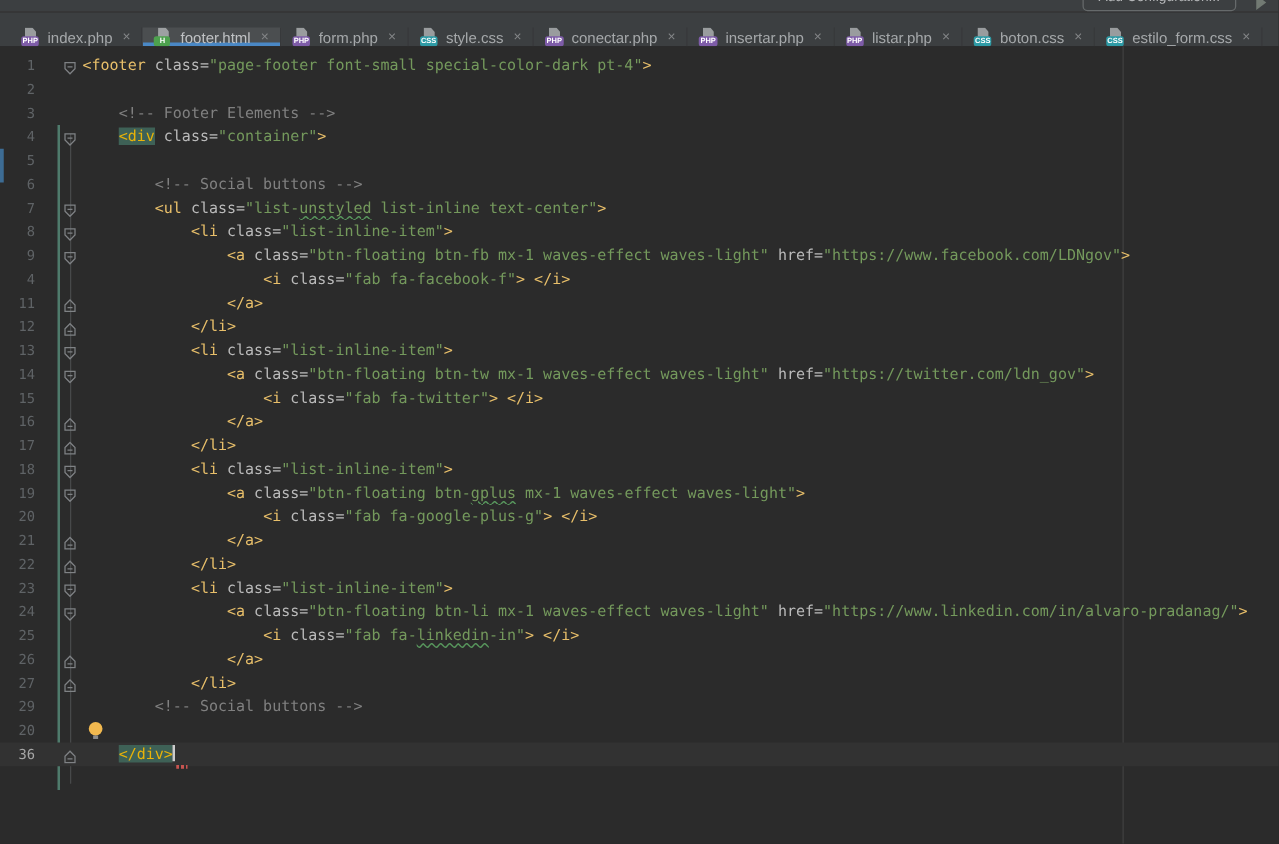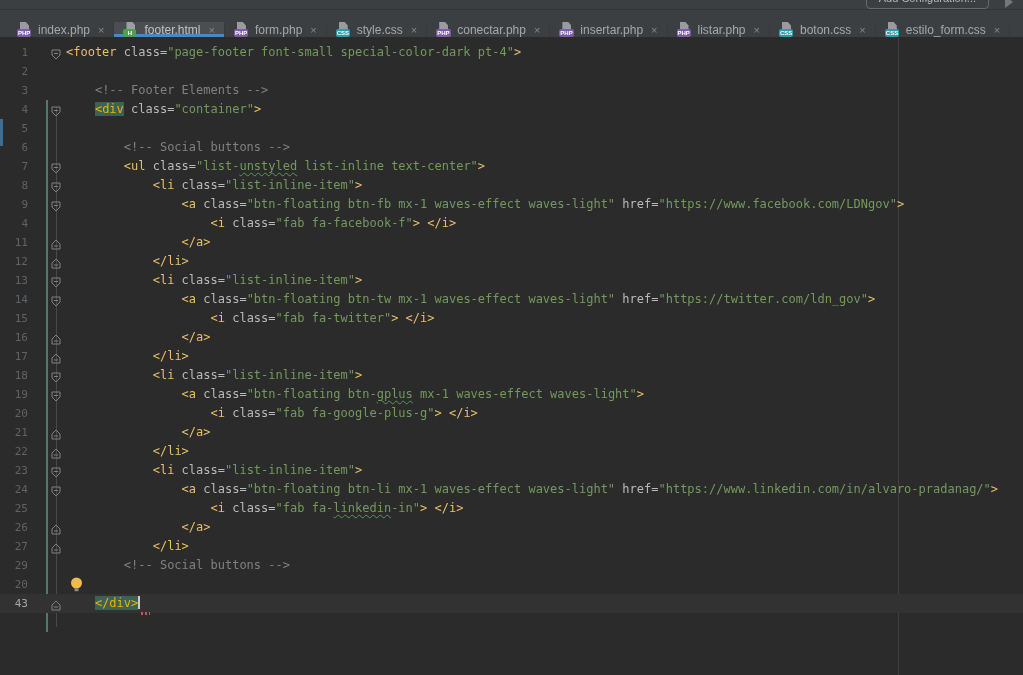--- a/index.html
+++ b/index.html
@@ -269,18 +269,18 @@
           </svg></span><span class="code">                <span class="sg-tag">&lt;/a&gt;</span></span></div>
       <div class="line"><span class="gutter-num">27</span><span class="fold"><svg width="10" height="11" viewBox="0 0 10 11">
             <polygon points="1,5 5,1 9,5 9,10 1,10" fill="none" stroke="#7f8285" stroke-width="1"></polygon>
             <line x1="3" y1="7" x2="7" y2="7" stroke="#7f8285" stroke-width="1"></line>
           </svg></span><span class="code">            <span class="sg-tag">&lt;/li&gt;</span></span></div>
       <div class="line"><span class="gutter-num">29</span><span class="code">        <span class="sg-comment">&lt;!-- Social buttons --&gt;</span></span></div>
       <div class="line"><span class="gutter-num">20</span><span class="bulb"><svg width="13" height="15" viewBox="0 0 13 15">
             <circle cx="6.5" cy="6" r="5.5" fill="#F2B94F"></circle>
             <rect x="4.5" y="11.4" width="4" height="2.8" fill="#8a8a8a"></rect>
           </svg></span><span class="code"></span></div>
-      <div class="line current"><span class="gutter-num">43</span><span class="fold"><svg width="10" height="11" viewBox="0 0 10 11">
+      <div class="line current"><span class="gutter-num">36</span><span class="fold"><svg width="10" height="11" viewBox="0 0 10 11">
             <polygon points="1,5 5,1 9,5 9,10 1,10" fill="none" stroke="#7f8285" stroke-width="1"></polygon>
             <line x1="3" y1="7" x2="7" y2="7" stroke="#7f8285" stroke-width="1"></line>
           </svg></span><span class="code">    <span class="sg-match">&lt;/div&gt;</span><span class="caret"></span><span class="err-squiggle"></span></span></div>
     </div>
 </div>
 
 </body></html>

